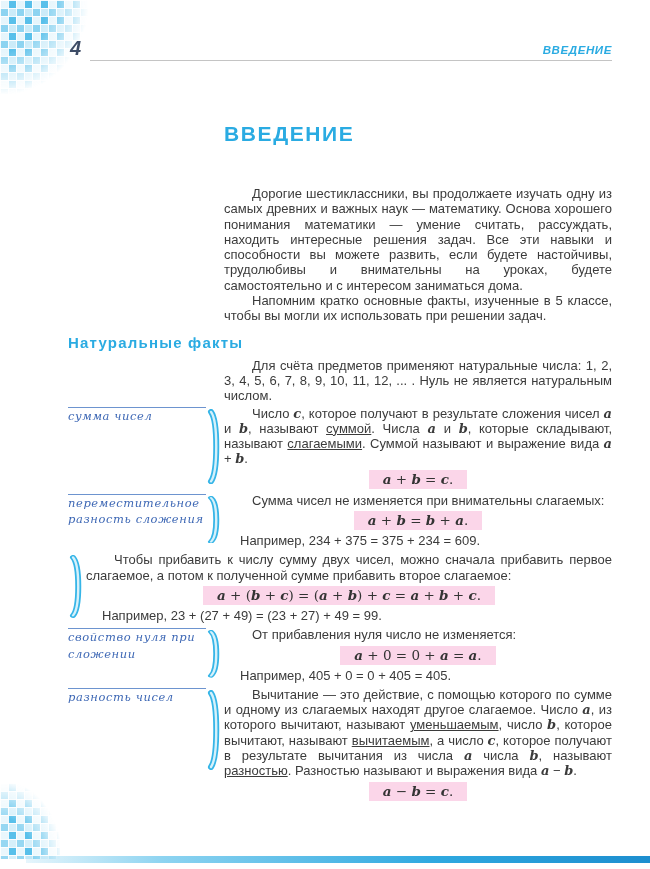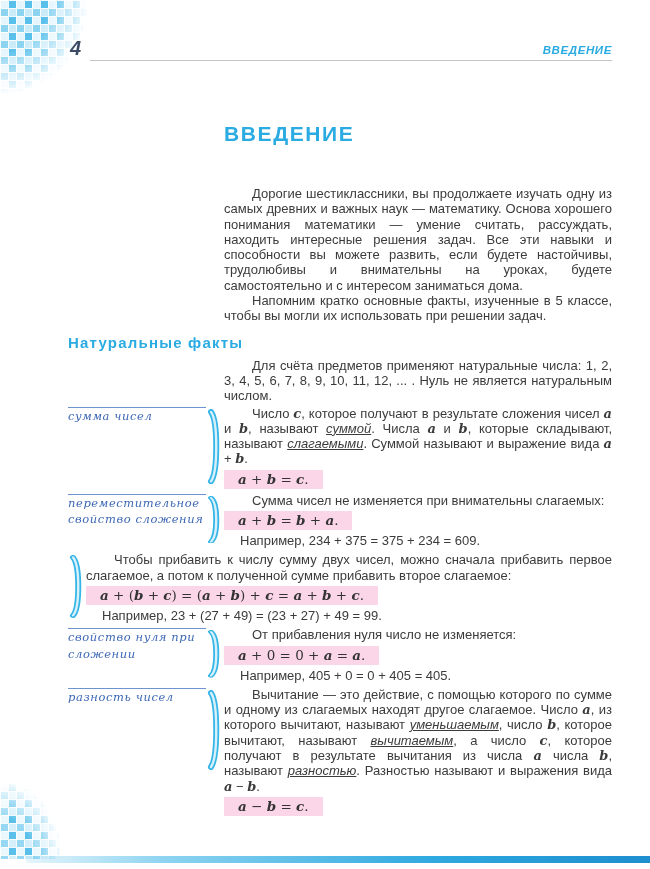--- a/index.html
+++ b/index.html
@@ -74,30 +74,30 @@
     font-size:11.5px; line-height:1.45; letter-spacing:.6px;
     color:var(--label-blue, #3e68b5);
   }
   .bracket-cell { width:18px; flex:none; position:relative; }
   .bracket {
     position:absolute; top:3px; left:1px; width:14px;
     height:calc(100% - 10px); max-height:80px;
   }
   .bracket svg { width:100%; height:100%; display:block; }
   .block-content { flex:1; min-width:0; }
-  .formula-row { margin:3px 0 2px; }
+  .formula-row { text-align:center; margin:3px 0 2px; }
   .formula-chip {
     display:inline-block; padding:1px 14px 2px;
     background:var(--formula-pink, #fbd6e9);
     font-family:"DejaVu Serif", serif; font-size:13.5px; color:#333;
   }
   .example { font-size:13px; line-height:15.3px; margin:3px 0 2px; text-indent:16px; }
   
   .s-v { font-family:"DejaVu Serif", serif; font-style:italic; font-weight:bold; }
-  .s-u { text-decoration:underline;font-style:italic; }
+  .s-u { text-decoration:underline; }
   .s-i { }
 </style>
 </head>
 <body>
 
 <div class="pixels pixels-top"></div>
 <div class="pixels pixels-bottom"></div>
 <div class="bottom-bar"></div>
 
 <div class="page-number">4</div>
@@ -126,21 +126,21 @@
             </svg>
           </div>
         </div>
         <div class="block-content">
           <p class="body-text"><span>Число </span><span class="s-v">c</span><span>, которое получают в результате сложения чисел </span><span class="s-v">a</span><span> и </span><span class="s-v">b</span><span>, называют </span><span class="s-u">суммой</span><span>. Числа </span><span class="s-v">a</span><span> и </span><span class="s-v">b</span><span>, которые складывают, называют </span><span class="s-u">слагаемыми</span><span>. Суммой называют и выражение вида </span><span class="s-v">a</span><span> + </span><span class="s-v">b</span><span>.</span></p>
           <div class="formula-row"><span class="formula-chip"><span class="s-v">a</span><span> + </span><span class="s-v">b</span><span> = </span><span class="s-v">c</span><span>.</span></span></div>
         </div>
       </div>
       <div class="block-row">
         <div class="margin-cell">
-          <div class="margin-label">переместительное свойство сложения</div>
+          <div class="margin-label">переместительное разность сложения</div>
         </div>
         <div class="bracket-cell">
           <div class="bracket">
             <svg viewBox="0 0 14 80" preserveAspectRatio="none" xmlns="http://www.w3.org/2000/svg">
               <path d="M4 3 C11 13 11 67 4 77" fill="none" stroke="#36b5e7" stroke-width="6" stroke-linecap="round"></path>
               <path d="M4 3 C11 13 11 67 4 77" fill="none" stroke="#d6f1fb" stroke-width="2.4" stroke-linecap="round"></path>
             </svg>
           </div>
         </div>
         <div class="block-content">

